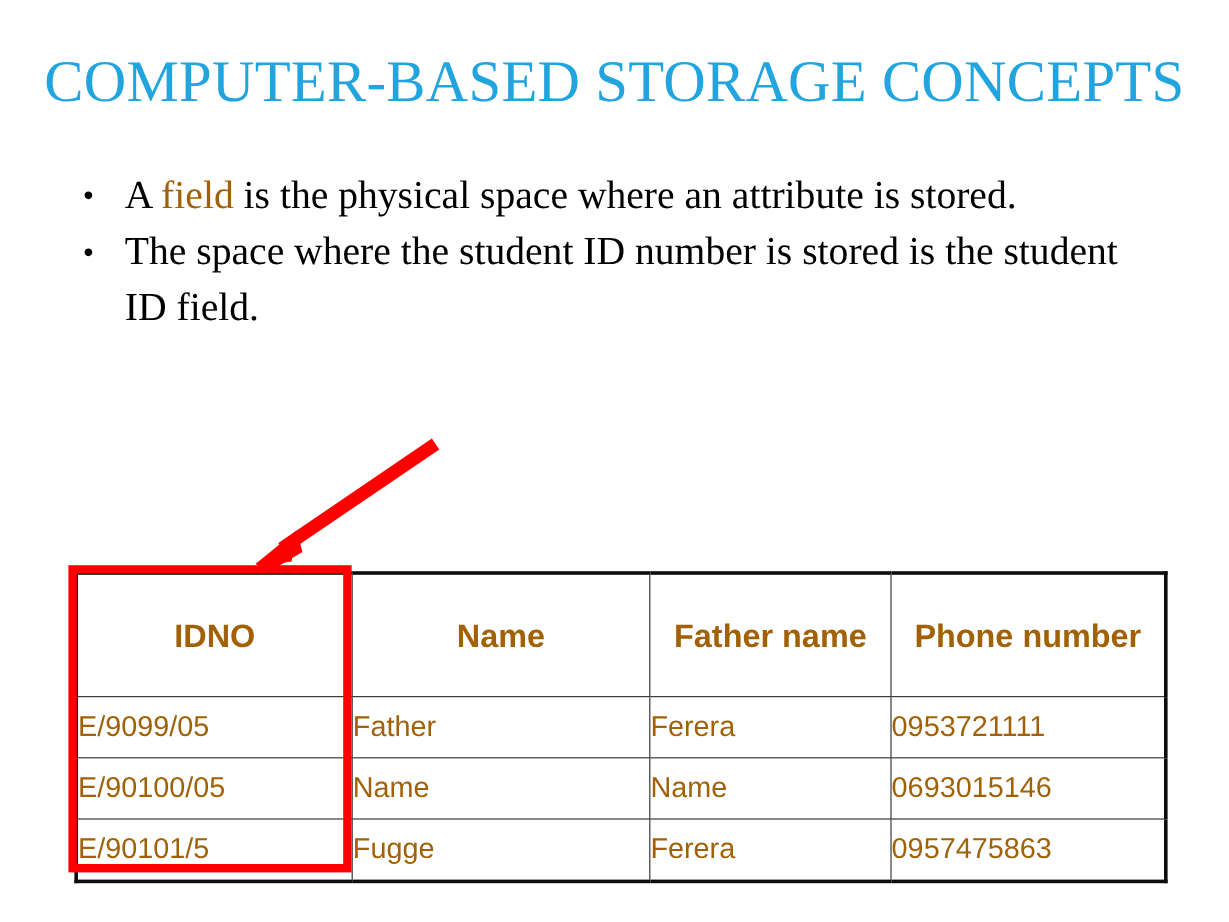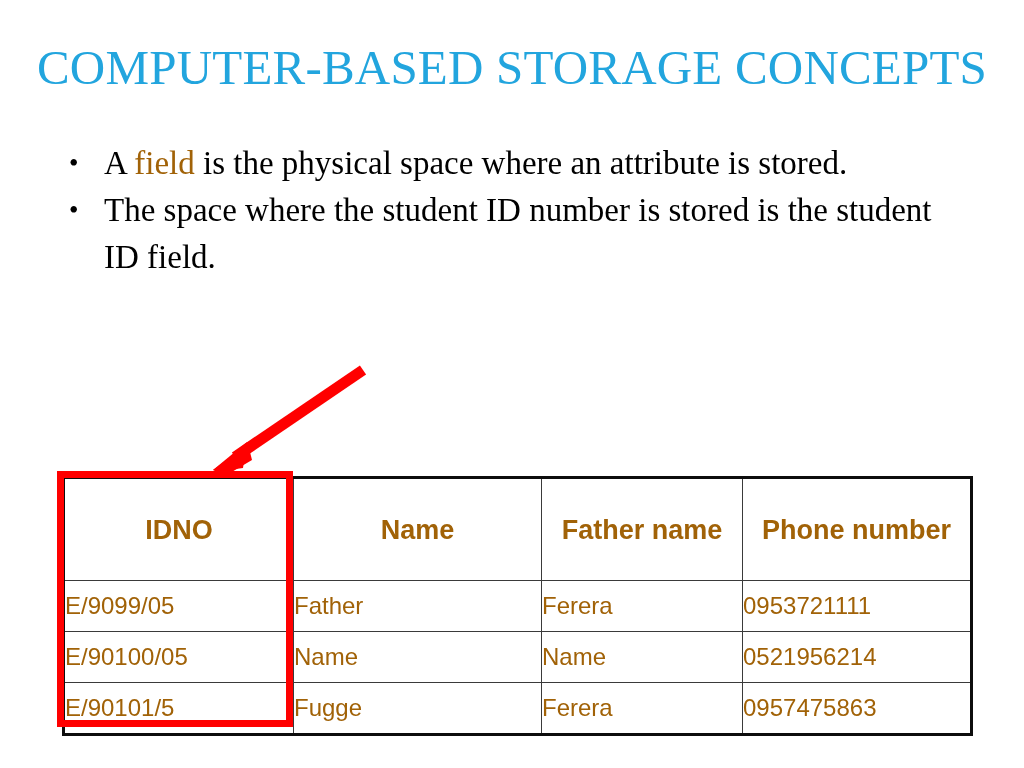--- a/index.html
+++ b/index.html
@@ -161,21 +161,21 @@
       <td class="td-cell col-idno outer-left">E/9099/05</td>
       <td class="td-cell col-name">Father</td>
       <td class="td-cell col-fname">Ferera</td>
       <td class="td-cell col-phone outer-right">0953721111</td>
     </tr>
 
     <tr>
       <td class="td-cell col-idno outer-left">E/90100/05</td>
       <td class="td-cell col-name">Name</td>
       <td class="td-cell col-fname">Name</td>
-      <td class="td-cell col-phone outer-right">0521956214</td>
+      <td class="td-cell col-phone outer-right">0693015146</td>
     </tr>
 
     <tr>
       <td class="td-cell col-idno outer-left outer-bottom">E/90101/5</td>
       <td class="td-cell col-name outer-bottom">Fugge</td>
       <td class="td-cell col-fname outer-bottom">Ferera</td>
       <td class="td-cell col-phone outer-right outer-bottom">0957475863</td>
     </tr>
   </tbody>
 </table>

